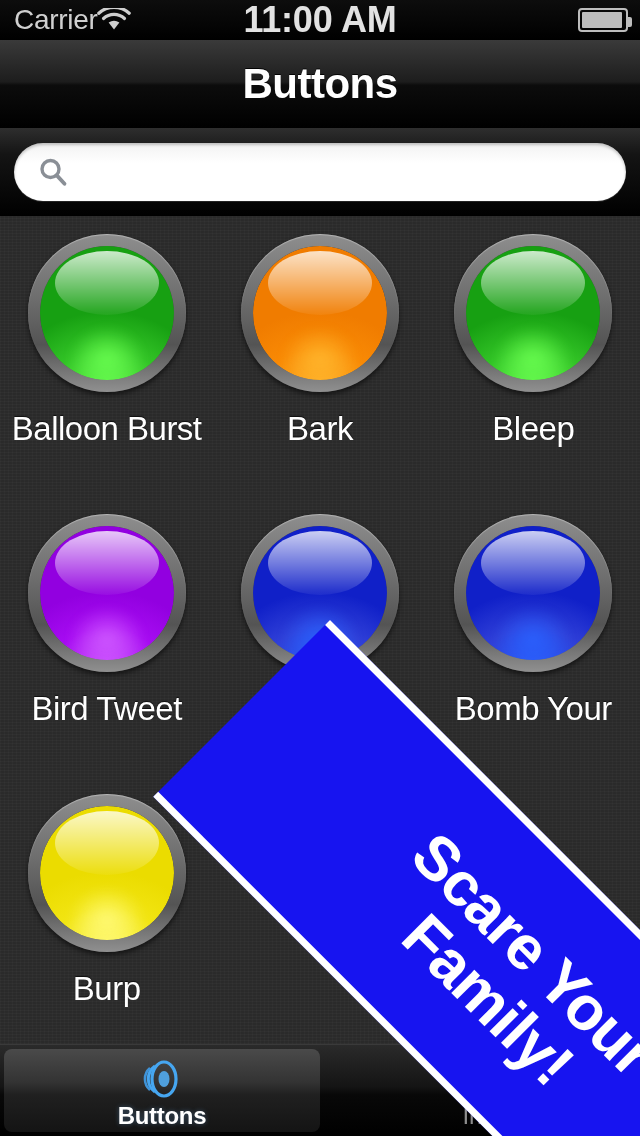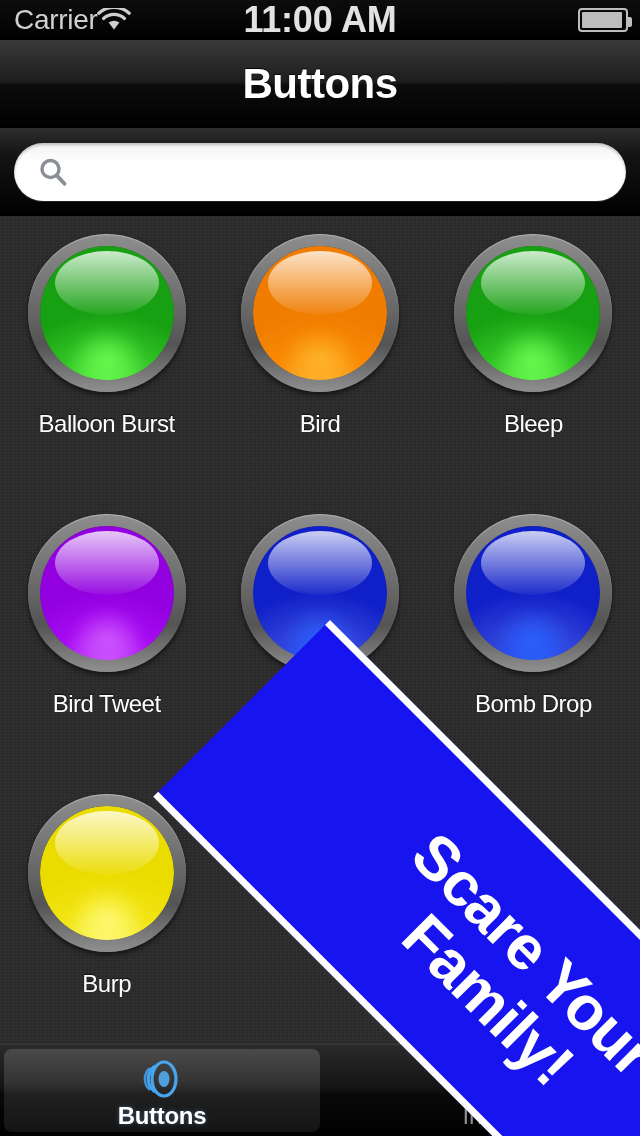--- a/index.html
+++ b/index.html
@@ -216,21 +216,21 @@
     top: 5px;
     transform: translateX(-50%);
     width: 104px;
     height: 64px;
     border-radius: 50%;
     background: linear-gradient(to bottom, rgba(255,255,255,.78) 0%, rgba(255,255,255,.38) 55%, rgba(255,255,255,.05) 100%);
   }
   .button-label {
     margin-top: 20px;
     color: #ffffff;
-    font-size: 24px;
+    font-size: 33px;
     line-height: 1;
     white-space: nowrap;
     letter-spacing: -0.5px;
     text-shadow: 0 -1px 1px rgba(0,0,0,.7);
   }
 
   
   #tab-bar {
     position: absolute;
     left: 0; bottom: 0;
@@ -361,21 +361,21 @@
       </div>
 
       <div class="grid-cell">
         <div class="sound-button">
           <span class="orb">
             <span class="orb-body" style="background: radial-gradient(120% 95% at 50% 108%, rgb(255, 183, 46) 0%, rgb(249, 138, 5) 34%, rgb(240, 124, 0) 62%), linear-gradient(rgb(255, 196, 106) 0%, rgb(249, 138, 5) 42%, rgb(240, 124, 0) 100%);"></span>
             <span class="orb-glow" style="background: radial-gradient(at 50% 55%, rgb(255, 183, 46) 0%, rgba(255, 255, 255, 0) 72%);"></span>
             <span class="orb-gloss"></span>
           </span>
         </div>
-        <div class="button-label">Bird</div>
+        <div class="button-label">Bark</div>
       </div>
 
       <div class="grid-cell">
         <div class="sound-button">
           <span class="orb">
             <span class="orb-body" style="background: radial-gradient(120% 95% at 50% 108%, rgb(107, 255, 82) 0%, rgb(51, 196, 39) 34%, rgb(23, 160, 18) 62%), linear-gradient(rgb(143, 232, 127) 0%, rgb(51, 196, 39) 42%, rgb(23, 160, 18) 100%);"></span>
             <span class="orb-glow" style="background: radial-gradient(at 50% 55%, rgb(107, 255, 82) 0%, rgba(255, 255, 255, 0) 72%);"></span>
             <span class="orb-gloss"></span>
           </span>
         </div>
@@ -405,21 +405,21 @@
       </div>
 
       <div class="grid-cell">
         <div class="sound-button">
           <span class="orb">
             <span class="orb-body" style="background: radial-gradient(120% 95% at 50% 108%, rgb(42, 98, 255) 0%, rgb(48, 64, 216) 34%, rgb(16, 32, 200) 62%), linear-gradient(rgb(166, 174, 242) 0%, rgb(48, 64, 216) 42%, rgb(16, 32, 200) 100%);"></span>
             <span class="orb-glow" style="background: radial-gradient(at 50% 55%, rgb(42, 98, 255) 0%, rgba(255, 255, 255, 0) 72%);"></span>
             <span class="orb-gloss"></span>
           </span>
         </div>
-        <div class="button-label">Bomb Drop</div>
+        <div class="button-label">Bomb Your</div>
       </div>
 
 
       <div class="grid-cell">
         <div class="sound-button">
           <span class="orb">
             <span class="orb-body" style="background: radial-gradient(120% 95% at 50% 108%, rgb(255, 250, 122) 0%, rgb(242, 229, 19) 34%, rgb(235, 220, 0) 62%), linear-gradient(rgb(252, 246, 168) 0%, rgb(242, 229, 19) 42%, rgb(235, 220, 0) 100%);"></span>
             <span class="orb-glow" style="background: radial-gradient(at 50% 55%, rgb(255, 250, 122) 0%, rgba(255, 255, 255, 0) 72%);"></span>
             <span class="orb-gloss"></span>
           </span>

